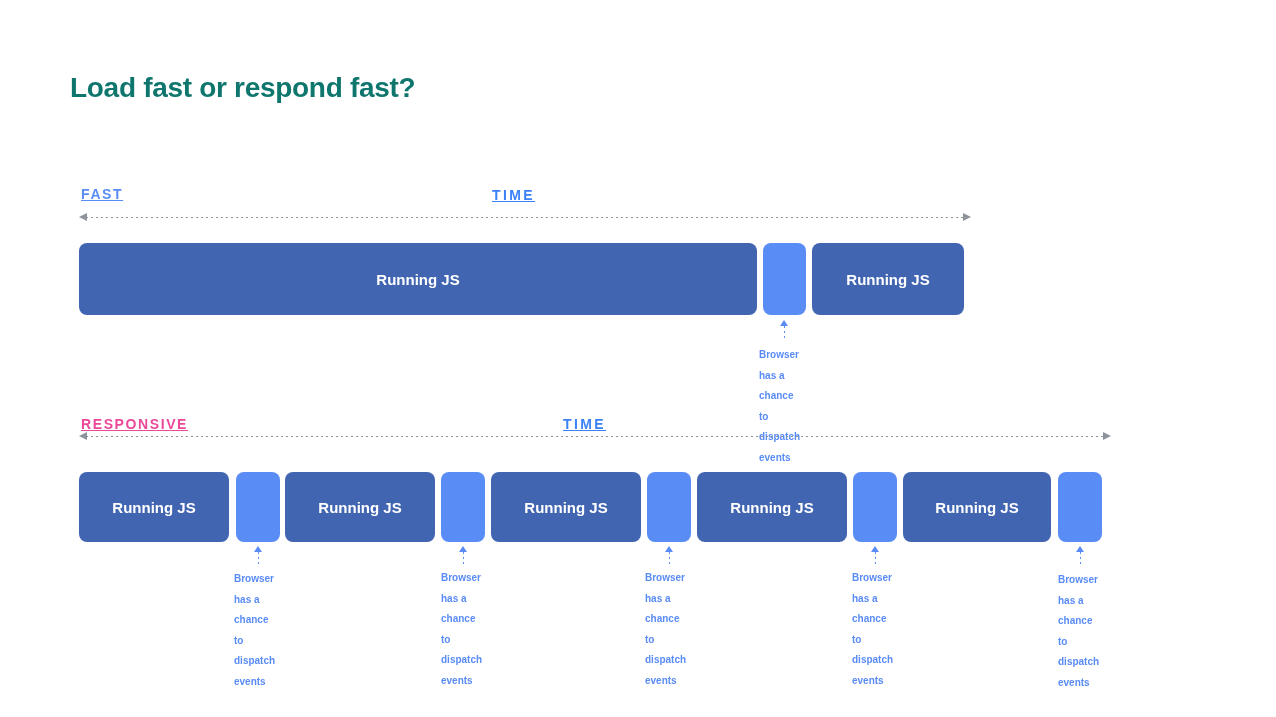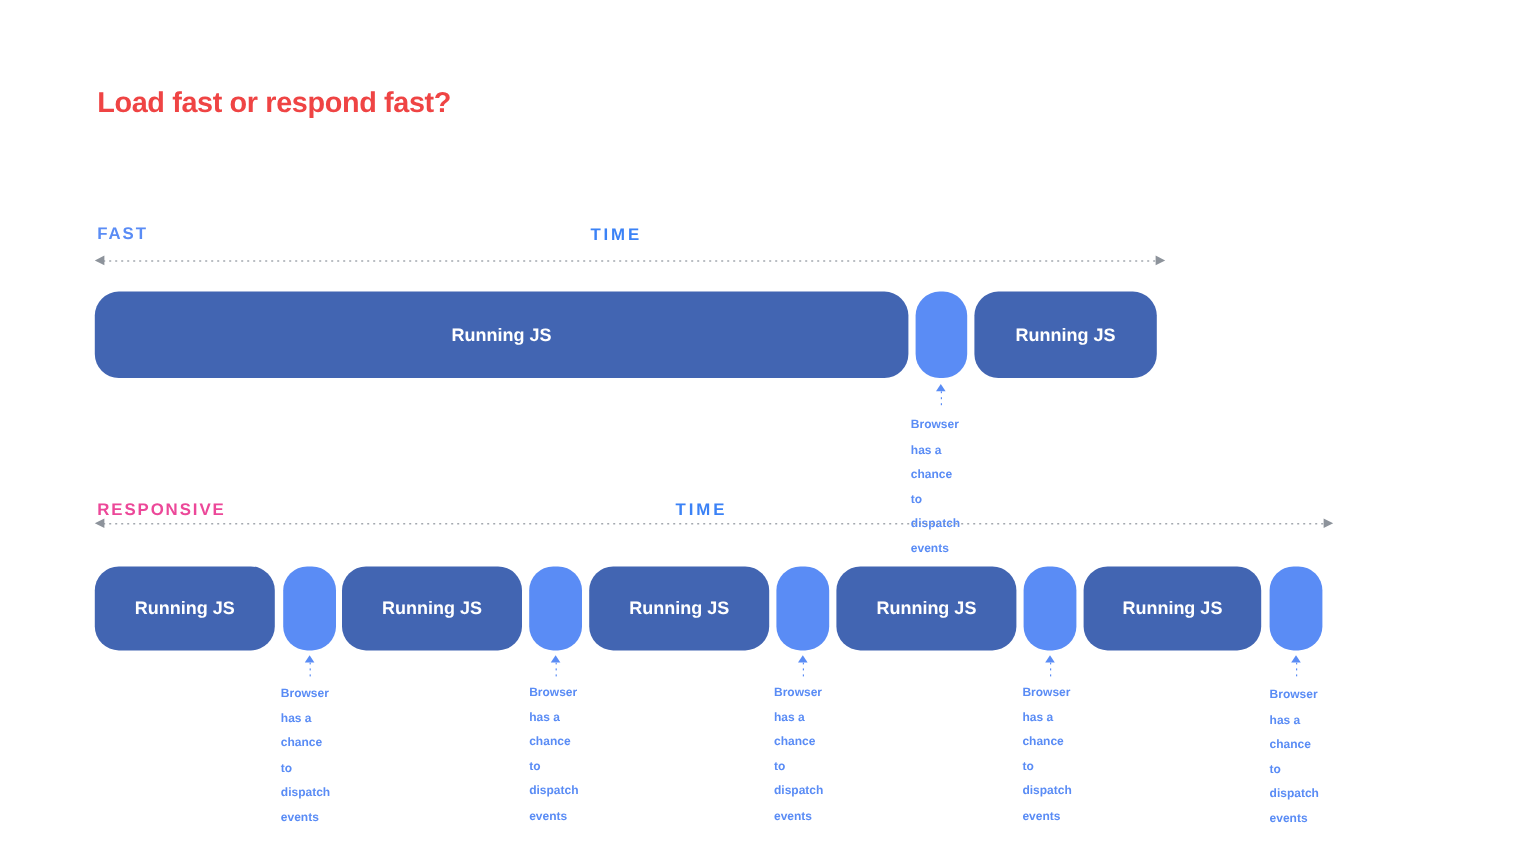--- a/index.html
+++ b/index.html
@@ -12,36 +12,37 @@
     height: 717px;
     position: relative;
     overflow: hidden;
     font-family: "Liberation Sans", sans-serif;
     -webkit-font-smoothing: antialiased;
   }
 
   
   .slide-title {
     position: absolute;
-    left: 81px;
+    left: 70px;
     top: 72px;
-    font-size: 24px;
-    font-weight: bold;
-    color: #ef4444;
+    font-size: 28px;
+    font-weight: bold;
+    color: #0f766e;
     letter-spacing: -0.3px;
     white-space: nowrap;
   }
 
   
   .axis-label {
     position: absolute;
     font-size: 14px;
     font-weight: bold;
     letter-spacing: 1.6px;
     white-space: nowrap;
+    text-decoration: underline;
   }
   .axis-label.fast   { color: #5a8cf5; }
   .axis-label.resp   { color: #ec4899; }
   .axis-label.time   { color: #3b82f6; font-weight: bold; letter-spacing: 2.4px; }
 
   
   .time-axis {
     position: absolute;
     height: 9px;
   }
@@ -62,21 +63,21 @@
     width: 0; height: 0;
     border-top: 4.5px solid transparent;
     border-bottom: 4.5px solid transparent;
   }
   .time-axis .arrow-l { left: 0;  border-right: 8px solid #8d939b; }
   .time-axis .arrow-r { right: 0; border-left: 8px solid #8d939b; }
 
   
   .bar {
     position: absolute;
-    border-radius: 20px;
+    border-radius: 8px;
     display: flex;
     align-items: center;
     justify-content: center;
     color: #ffffff;
     font-size: 15px;
     font-weight: bold;
     white-space: nowrap;
   }
   .bar.js   { background: #4265b2; }
   .bar.gap  { background: #5a8cf5; }

